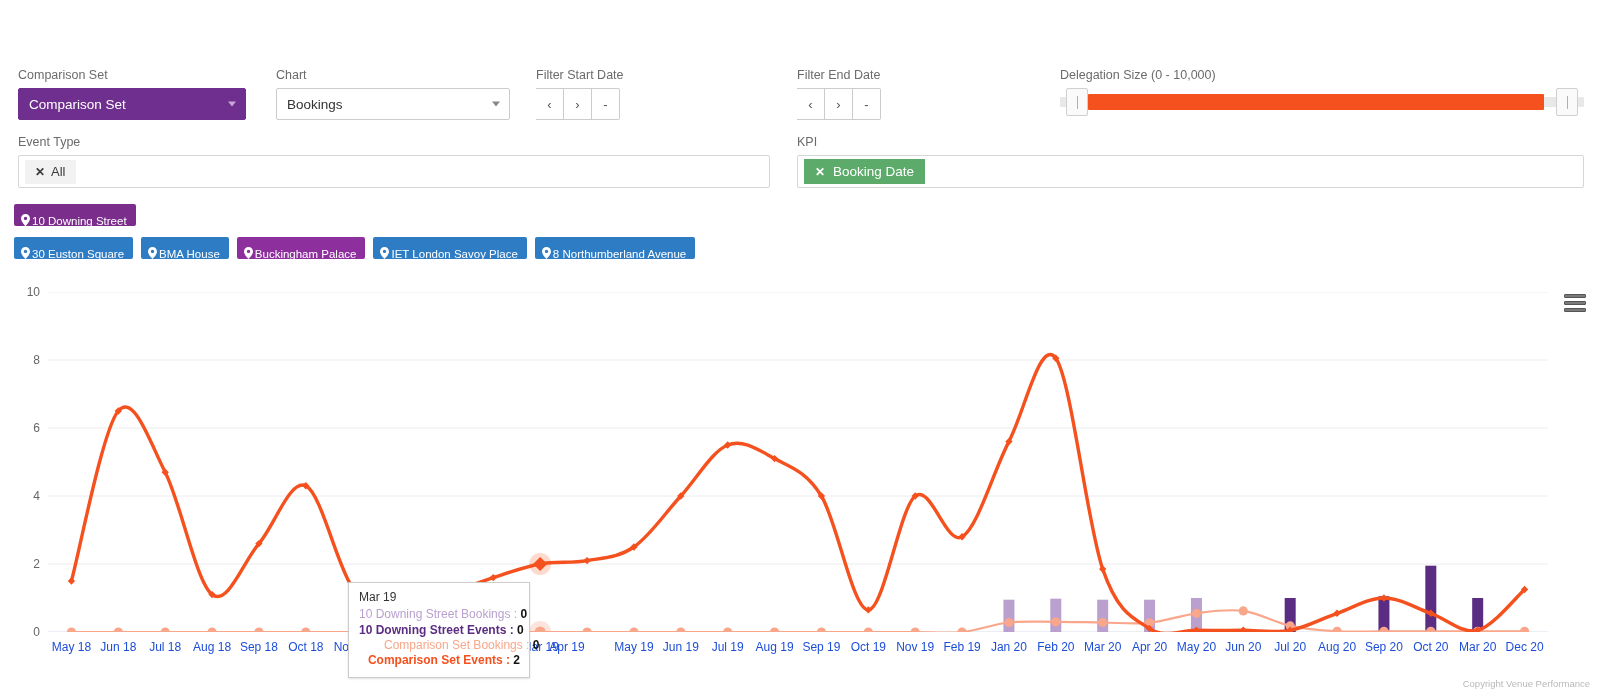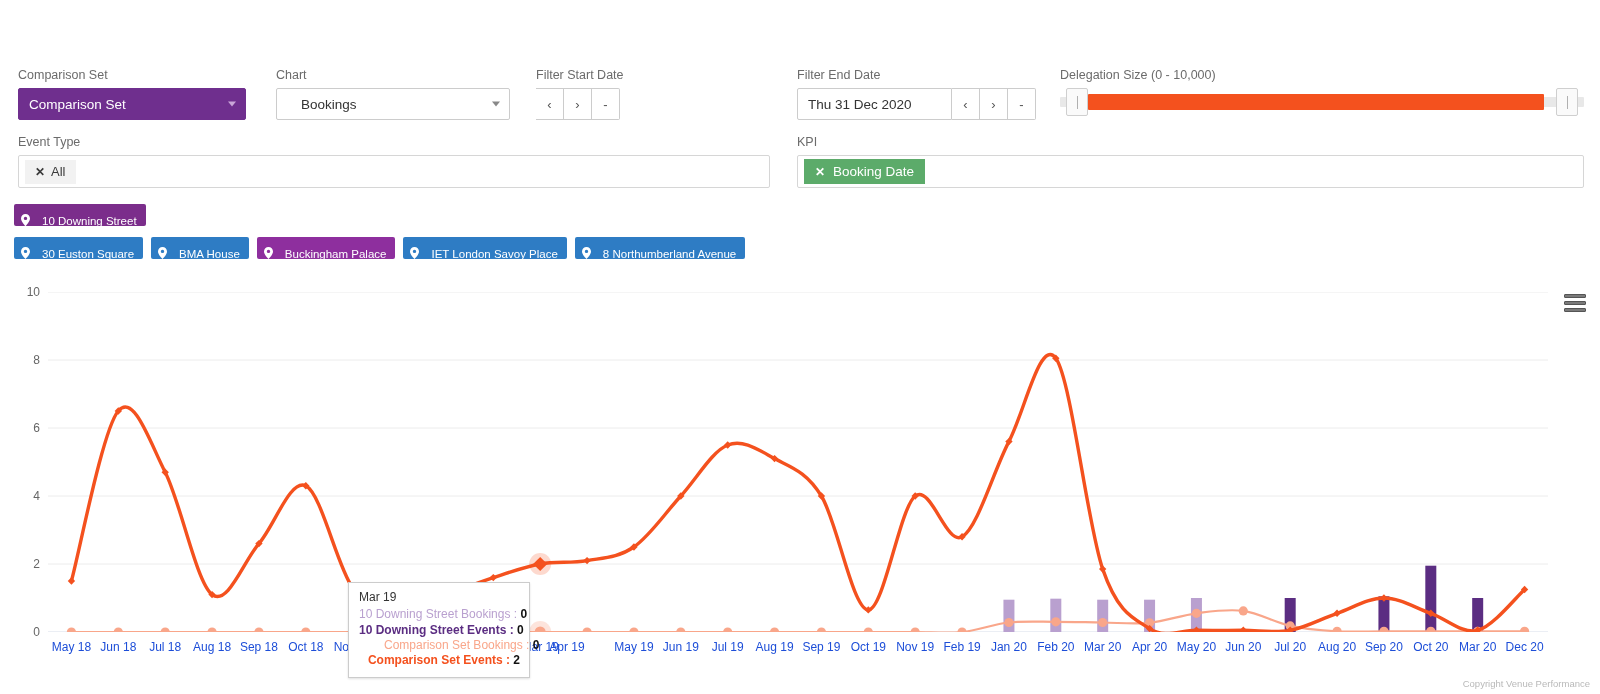--- a/index.html
+++ b/index.html
@@ -28,21 +28,21 @@
   .fctl { position:absolute; }
 
   .select-purple {
     width:228px; height:32px; background:#6f2f8e; border:1px solid #6f2f8e;
     color:#fff; font-size:13.5px; border-radius:2px;
     display:flex; align-items:center; padding:0 10px; position:relative; cursor:pointer;
   }
   .select-white {
     width:234px; height:32px; background:#fff; border:1px solid #ccc;
     color:#333; font-size:13.5px; border-radius:2px;
-    display:flex; align-items:center; padding:0 24px; position:relative; cursor:pointer;
+    display:flex; align-items:center; padding:0 10px; position:relative; cursor:pointer;
   }
   .caret { position:absolute; right:9px; top:50%; transform:translateY(-50%);
            width:0;height:0;border-left:4px solid transparent;border-right:4px solid transparent; }
   .caret.light { border-top:5px solid #c9a6d8; }
   .caret.dark  { border-top:5px solid #888; }
 
   .dategroup { display:flex; height:32px; }
   .datebox {
     width:155px; border:1px solid #ccc; background:#fff; font-size:13.5px;
     display:flex; align-items:center; padding:0 10px; color:#333; border-radius:2px 0 0 2px;
@@ -85,21 +85,21 @@
   .chip-green {
     height:25px; background:#5cab6a; color:#fff; font-size:13.5px;
     display:flex; align-items:center; gap:8px; padding:0 11px; cursor:pointer;
   }
   .chip-x { font-size:12px; font-weight:bold; }
 
   
   .tagrow { position:absolute; display:flex; gap:8px; }
   .tag {
     height:22px; color:#fff; font-size:11.5px; border-radius:2px;
-    display:flex; align-items:center; gap:12px; padding:12px 9px 0 7px; cursor:pointer;
+    display:flex; align-items:center; gap:2px; padding:12px 9px 0 7px; cursor:pointer;
     white-space:nowrap;
   }
   .tag .pin { font-size:11px; line-height:1; }
 
   
   .chart { position:absolute; left:0; top:280px; width:1600px; height:414px; }
   .plot { position:absolute; left:48px; top:12px; width:1500px; height:340px; }
   .ylab {
     position:absolute; width:40px; text-align:right; font-size:12px; color:#666;
     transform:translateY(-50%);
@@ -157,21 +157,20 @@
     <div class="dategroup">
       <div class="datebtn">‹</div>
       <div class="datebtn">›</div>
       <div class="datebtn">-</div>
     </div>
   </div>
 
   <div class="flabel" style="left:797px; top:68px;">Filter End Date</div>
   <div class="fctl" style="left:797px; top:88px;">
     <div class="dategroup">
-      <div class="datebox">Thu 31 Dec 2020</div>
       <div class="datebtn">‹</div>
       <div class="datebtn">›</div>
       <div class="datebtn">-</div>
     </div>
   </div>
 
   <div class="flabel" style="left:1060px; top:68px;">Delegation Size (0 - 10,000)</div>
   <div class="slider-wrap">
     <div class="slider-track"></div>
     <div class="slider-range"></div>

